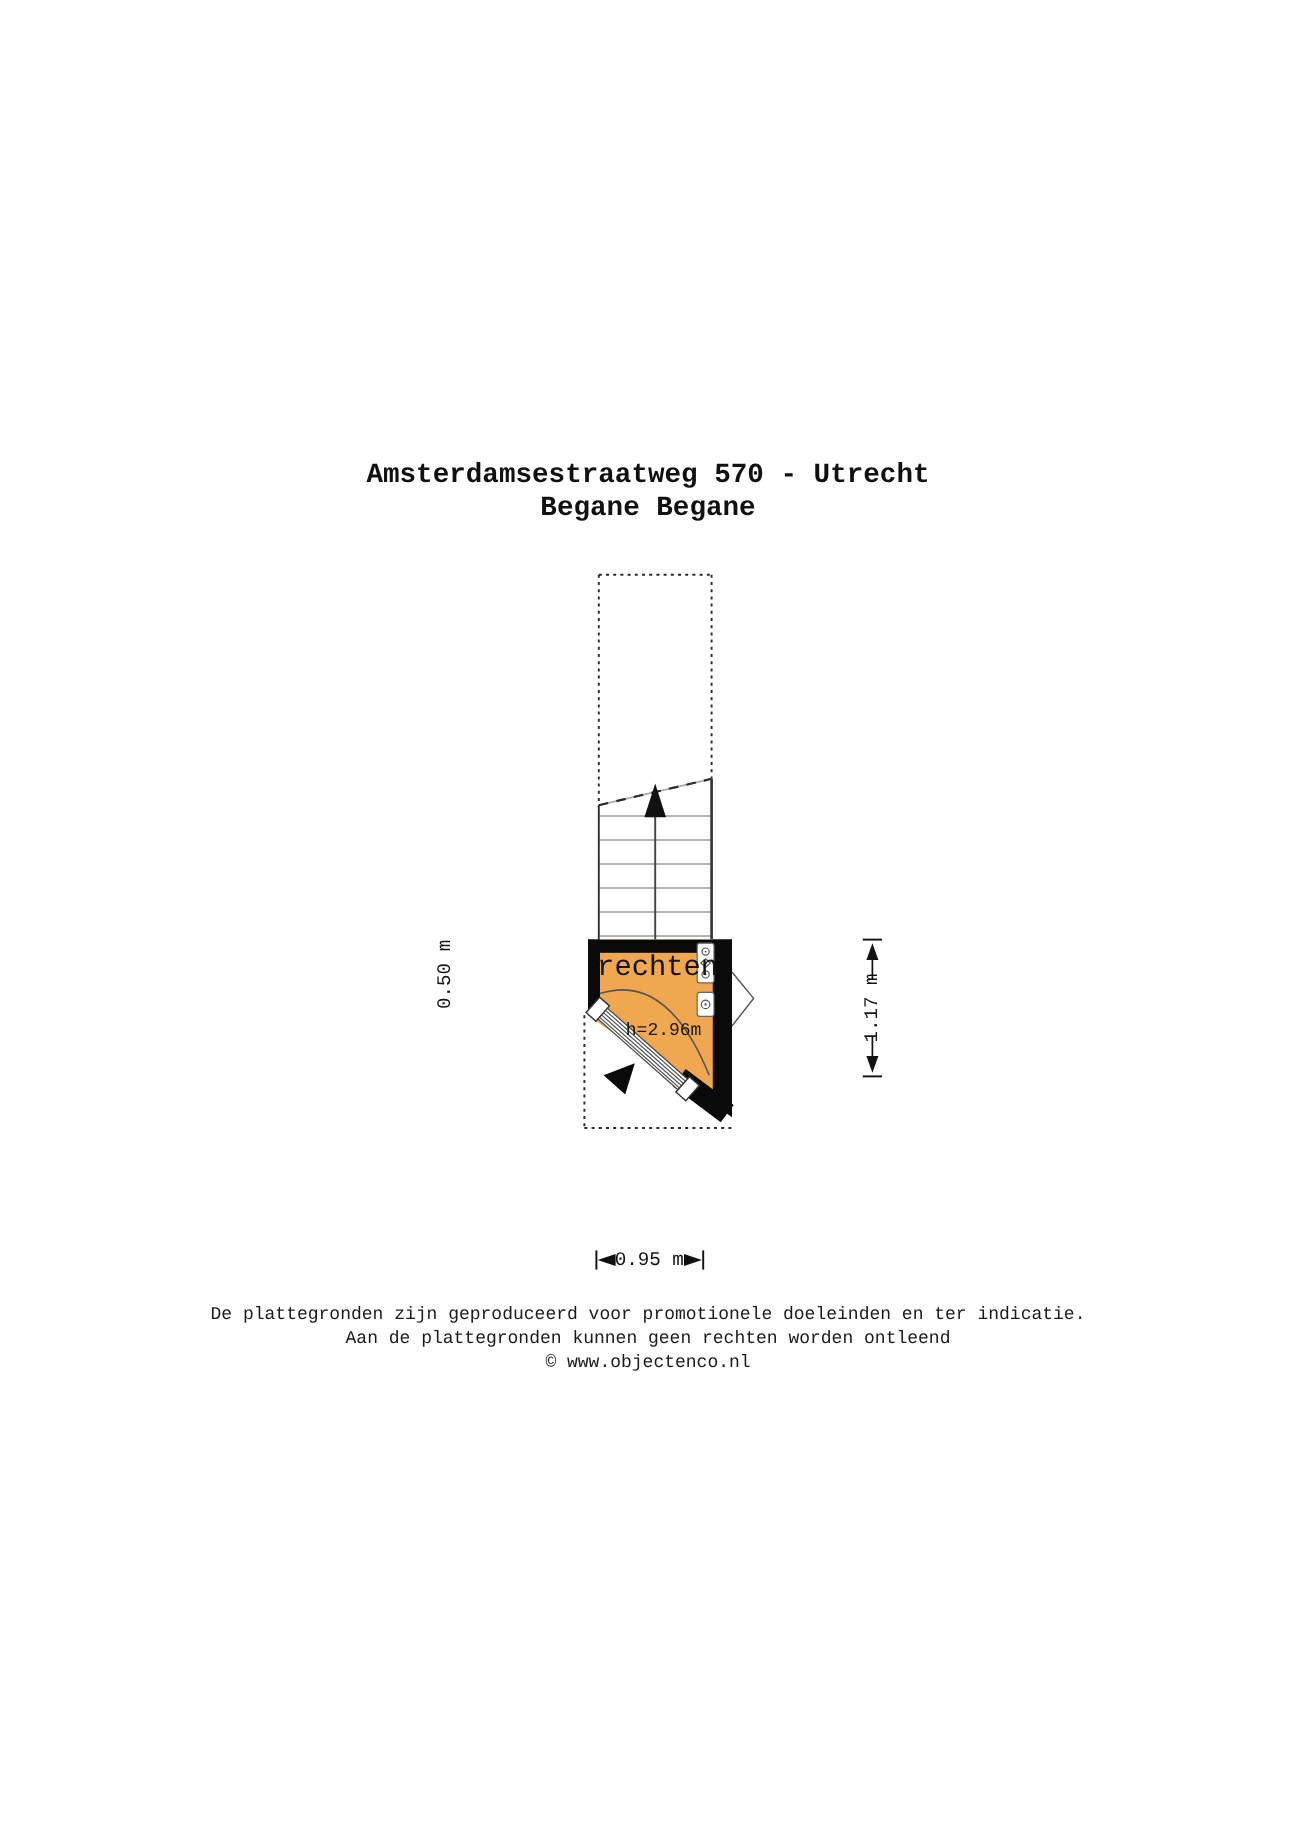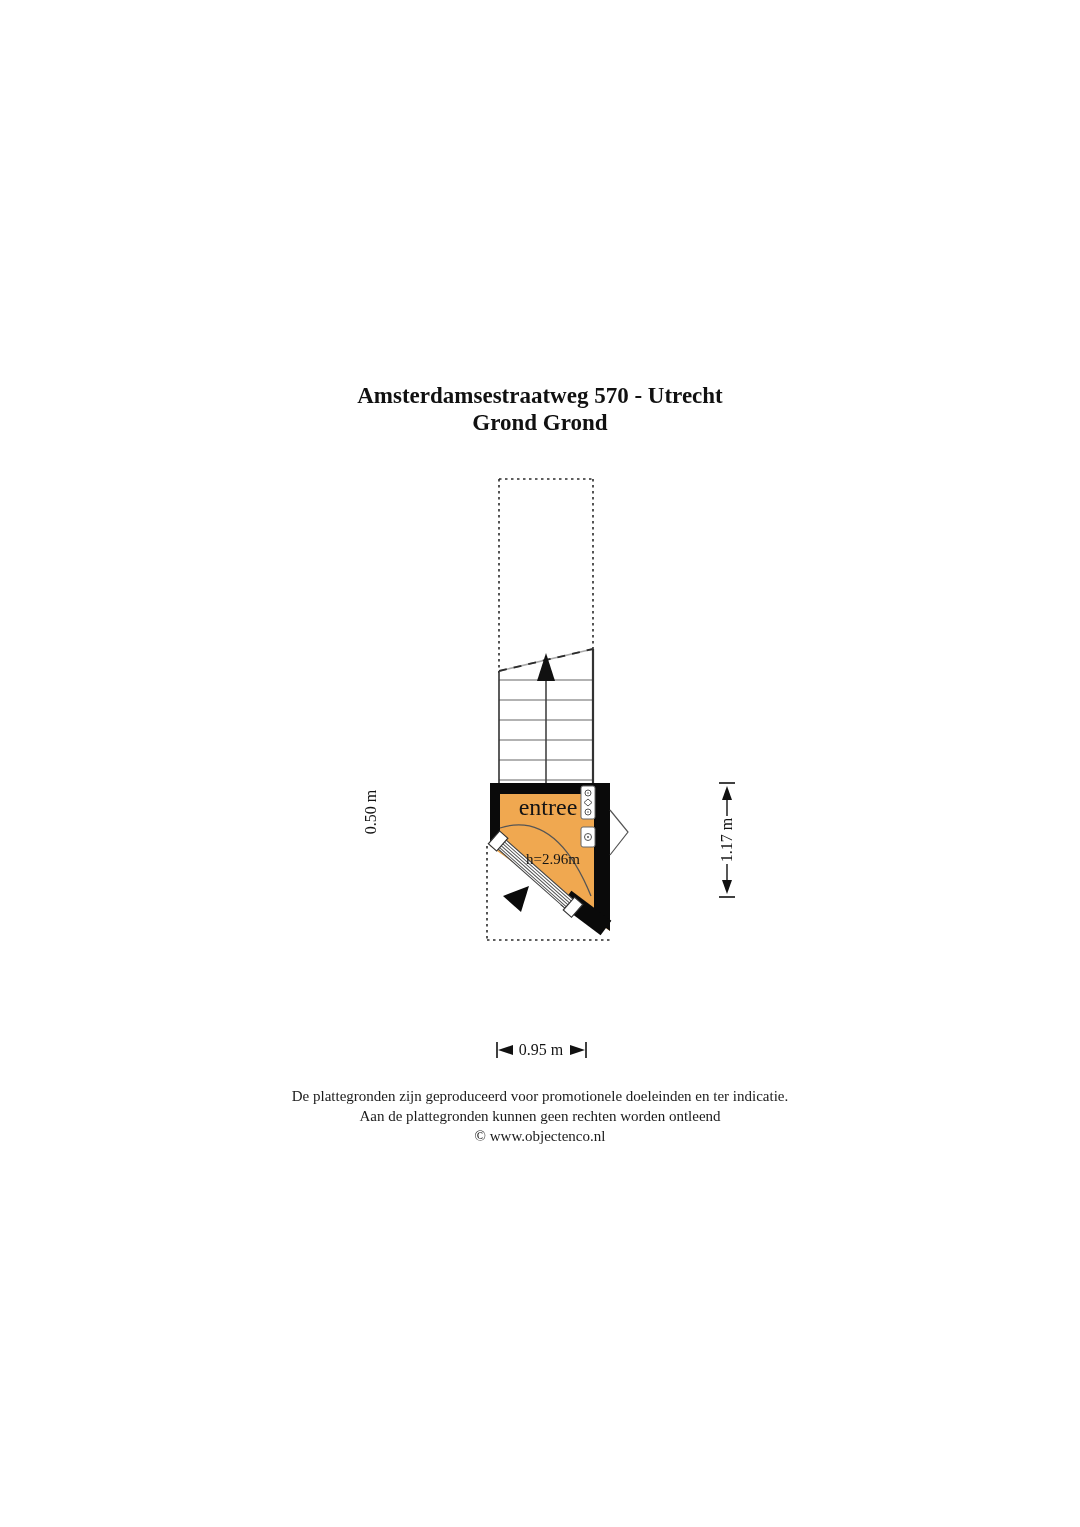--- a/index.html
+++ b/index.html
@@ -1,39 +1,39 @@
 <!DOCTYPE html>
 <html><head>
 <meta charset="utf-8">
 <style>
   html,body{margin:0;padding:0;background:#ffffff;}
   .page{
     position:relative;
     width:1080px;height:1290px;
     background:#ffffff;
-    font-family:Liberation Serif, serif;
+    font-family:Liberation Mono, monospace;
     color:#1a1a1a;
     overflow:hidden;
   }
   .abs{position:absolute;transform:translate(-50%,-50%);white-space:nowrap;}
   .title-line{font-weight:bold;font-size:23px;color:#111;}
   .room-label{font-size:24px;color:#141414;}
   .room-height{font-size:15px;color:#141414;margin-top:17px;}
   .dim-label{font-size:16px;color:#141414;}
   .rot{transform:translate(-50%,-50%) rotate(-90deg);}
   .footer-line{font-size:15px;color:#1a1a1a;}
   svg{position:absolute;left:0;top:0;}
 </style>
 </head>
 <body>
 
 <div class="page">
 
   <div class="abs title-line" style="left:540px;top:396px;">Amsterdamsestraatweg 570 - Utrecht</div>
-  <div class="abs title-line" style="left:540px;top:423px;">Grond Grond</div>
+  <div class="abs title-line" style="left:540px;top:423px;">Begane Begane</div>
 
   <svg width="1080" height="1527" viewBox="0 0 1080 1527">
 
     <g fill="none" stroke-width="1.6" stroke-dasharray="2.5 3.5" stroke="#2B2B2B">
       <path d="M499,479 H593"></path>
       <path d="M499,479 V673"></path>
       <path d="M593,479 V649"></path>
       <path d="M487,846 V940"></path>
       <path d="M487,940 H612"></path>
     </g>
@@ -103,21 +103,21 @@
     </g>
 
     <g stroke="#111111" fill="#111111">
       <path d="M497,1042 V1058" stroke-width="1.6"></path>
       <polygon points="498,1050 513,1045 513,1055" stroke="none"></polygon>
       <polygon points="585,1050 570,1045 570,1055" stroke="none"></polygon>
       <path d="M586,1042 V1058" stroke-width="1.6"></path>
     </g>
   </svg>
 
-  <div class="abs room-label" style="left:548px;top:807px;">entree</div>
+  <div class="abs room-label" style="left:548px;top:807px;">rechten</div>
   <div class="abs room-height" style="left:553px;top:842px;">h=2.96m</div>
 
   <div class="abs rot dim-label" style="left:371px;top:812px;">0.50 m</div>
   <div class="abs rot dim-label" style="left:727px;top:840px;">1.17 m</div>
   <div class="abs dim-label" style="left:541px;top:1050px;">0.95 m</div>
 
   <div class="abs footer-line" style="left:540px;top:1116px;">Aan de plattegronden kunnen geen rechten worden ontleend</div>
   <div class="abs footer-line" style="left:540px;top:1096px;">De plattegronden zijn geproduceerd voor promotionele doeleinden en ter indicatie.</div>
   <div class="abs footer-line" style="left:540px;top:1136px;text-align:center;">© www.objectenco.nl</div>
 

